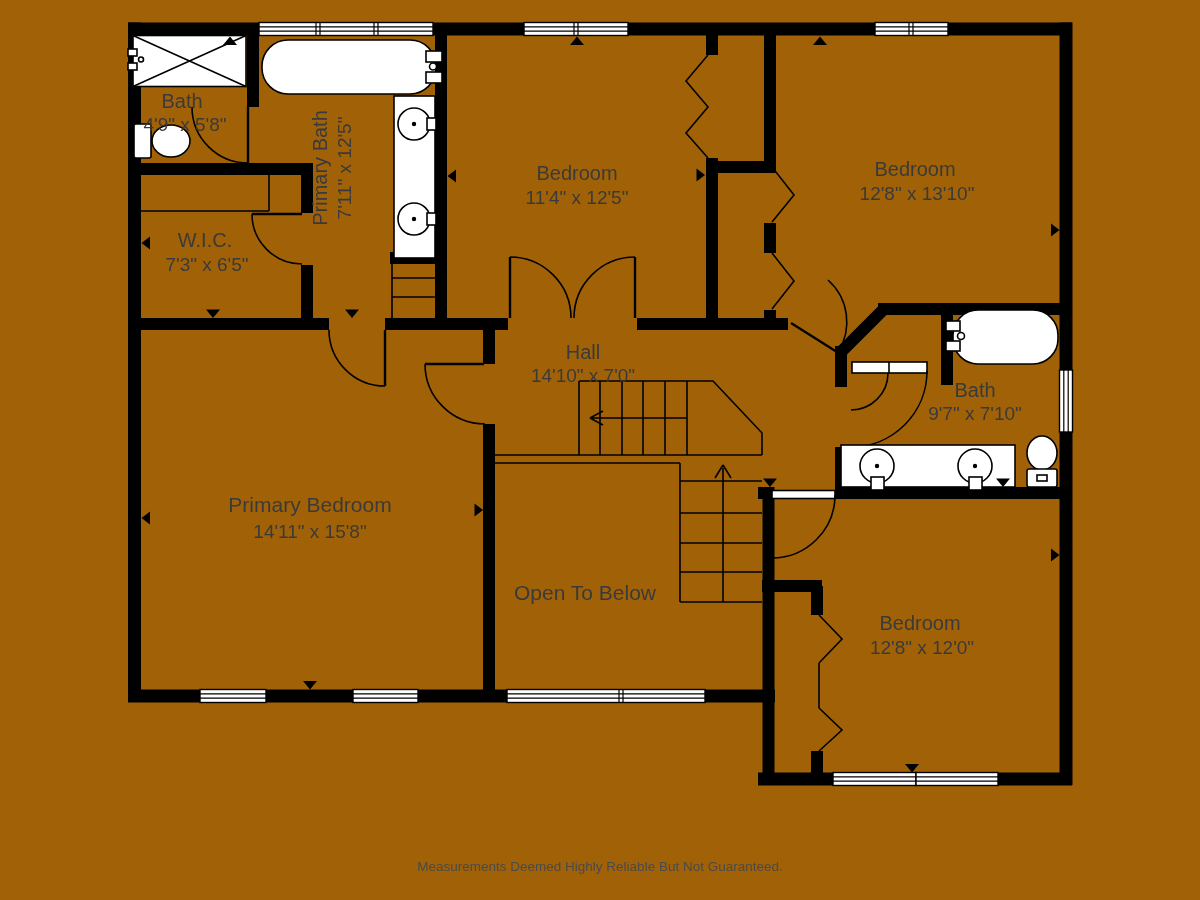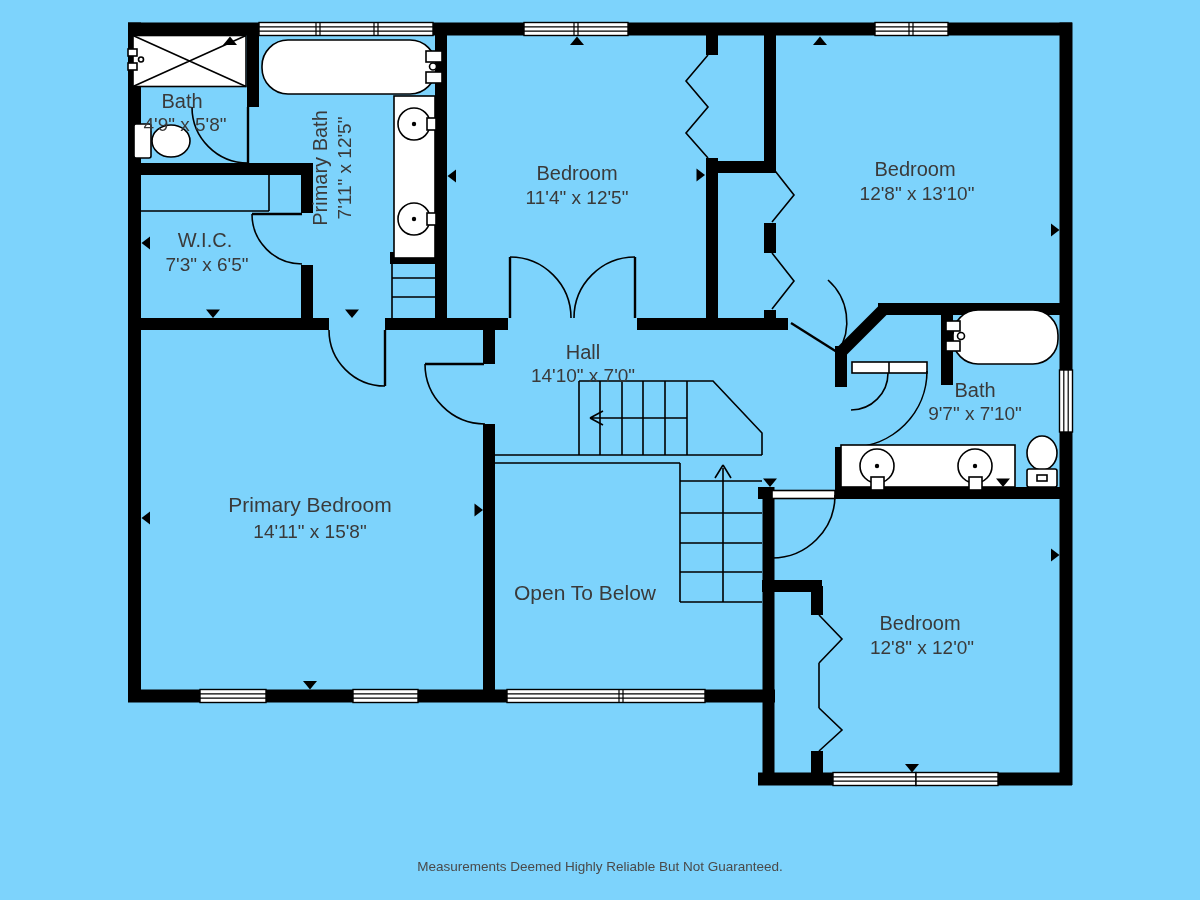--- a/index.html
+++ b/index.html
@@ -5,21 +5,21 @@
   html, body {
     margin: 0;
     padding: 0;
     background: #ffffff;
     font-family: "Liberation Sans", sans-serif;
   }
   .page {
     position: relative;
     width: 1200px;
     height: 900px;
-    background: #7dd3fc;
+    background: #a16207;
     overflow: hidden;
   }
   svg { display: block; }
   .wall-outer { stroke: #000; stroke-width: 13; fill: none; stroke-linecap: butt; }
   .wall-inner { stroke: #000; stroke-width: 12; fill: none; stroke-linecap: butt; }
   .thin  { stroke: #000; stroke-width: 1.6; fill: none; }
   .thin2 { stroke: #000; stroke-width: 2.4; fill: none; }
   .winrect { fill: #fff; stroke: #000; stroke-width: 1.4; }
   .winline { stroke: #000; stroke-width: 1.2; fill: none; }
   .fixture { stroke: #000; stroke-width: 1.6; fill: #fff; }

